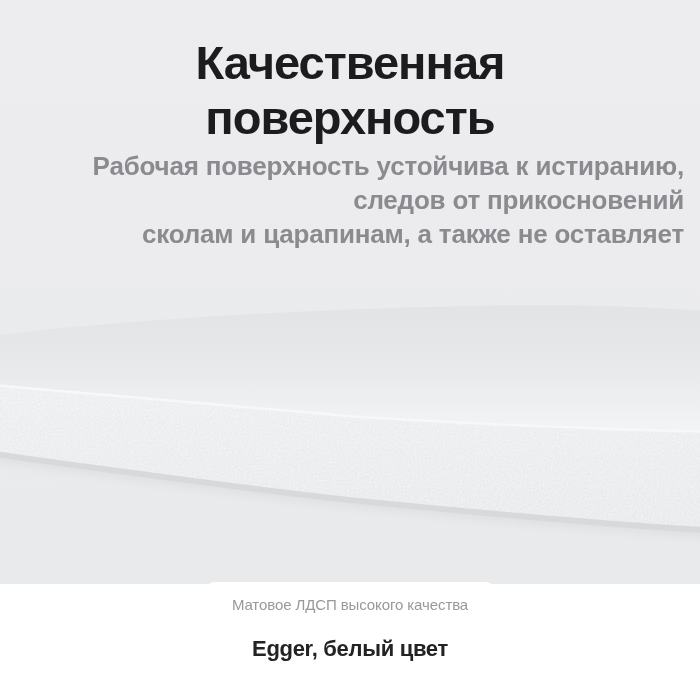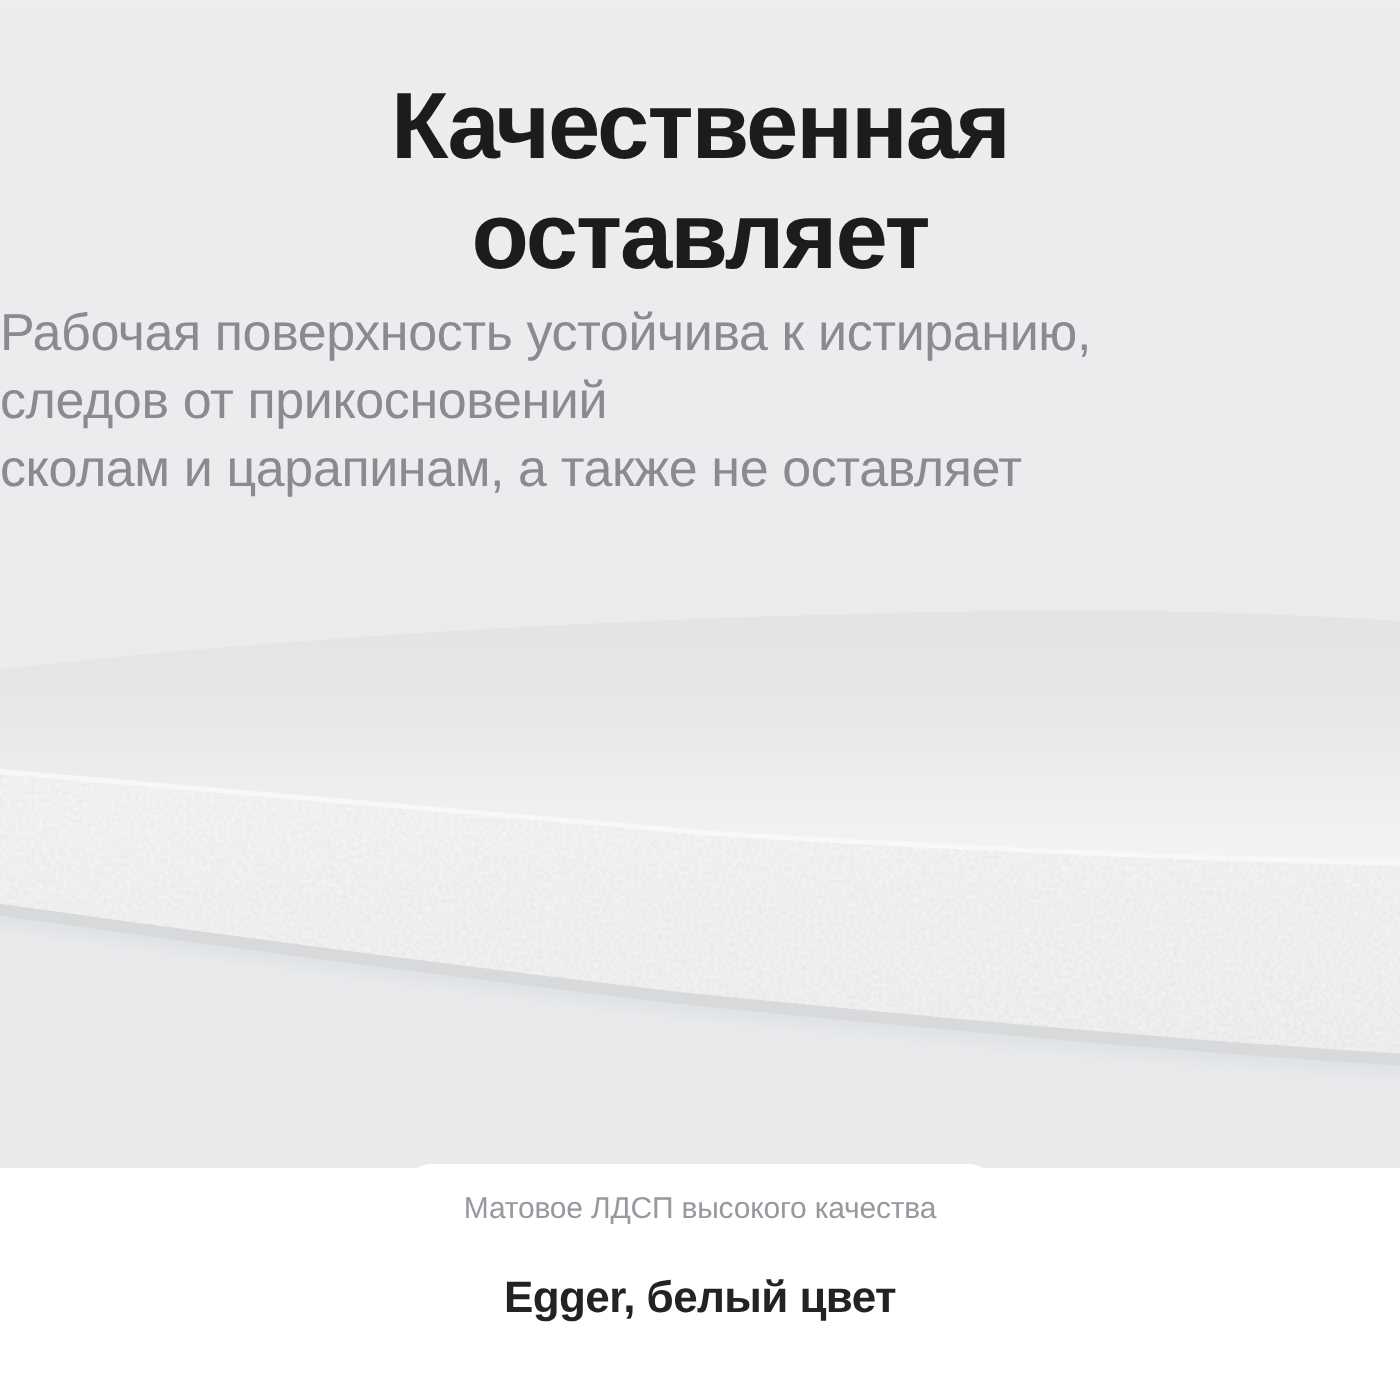--- a/index.html
+++ b/index.html
@@ -33,22 +33,22 @@
   .e-bot{stop-color:var(--edge-bottom)}
 
   .title{
     position:absolute;top:35px;left:0;right:0;
     text-align:center;
     font-size:47px;line-height:55px;font-weight:700;
     letter-spacing:-1px;color:var(--title-color);
   }
   .subtitle{
     position:absolute;top:149px;left:0;right:16px;
-    text-align:left;
-    font-size:26px;line-height:34px;font-weight:400;
+    text-align:right;
+    font-size:26px;line-height:34px;font-weight:700;
     letter-spacing:-0.2px;color:var(--subtitle-color);
   }
   .line{display:block}
   .badge{
     position:absolute;top:582px;left:50%;transform:translateX(-50%);
     min-width:300px;height:76px;
     background:var(--card-bg);
     border-radius:16px;
     padding:13px 28px;
     text-align:center;
@@ -106,21 +106,21 @@
     <use href="#bandShape" transform="translate(0,6)" class="rim"></use>
     <g filter="url(#grain)">
       <use href="#bandShape" class="edge"></use>
     </g>
     <path class="surface" d="M -20 337 C 120 320 300 309 470 306 C 560 304 640 306 720 312 L 720 431 C 600 429 480 423 360 416 C 240 406 110 395 -20 383 Z"></path>
     <path class="edge-highlight" d="M -20 384 C 110 396 240 407 360 417 C 480 424 600 430 720 432"></path>
   </svg>
 
   <h1 class="title">
     <span class="line">Качественная</span>
-    <span class="line">оставляет</span>
+    <span class="line">поверхность</span>
   </h1>
 
   <p class="subtitle">
     <span class="line">Рабочая поверхность устойчива к истиранию,</span>
     <span class="line">следов от прикосновений</span>
     <span class="line">сколам и царапинам, а также не оставляет</span>
   </p>
 
   <div class="badge">
     <div class="badge-caption">Матовое ЛДСП высокого качества</div>

